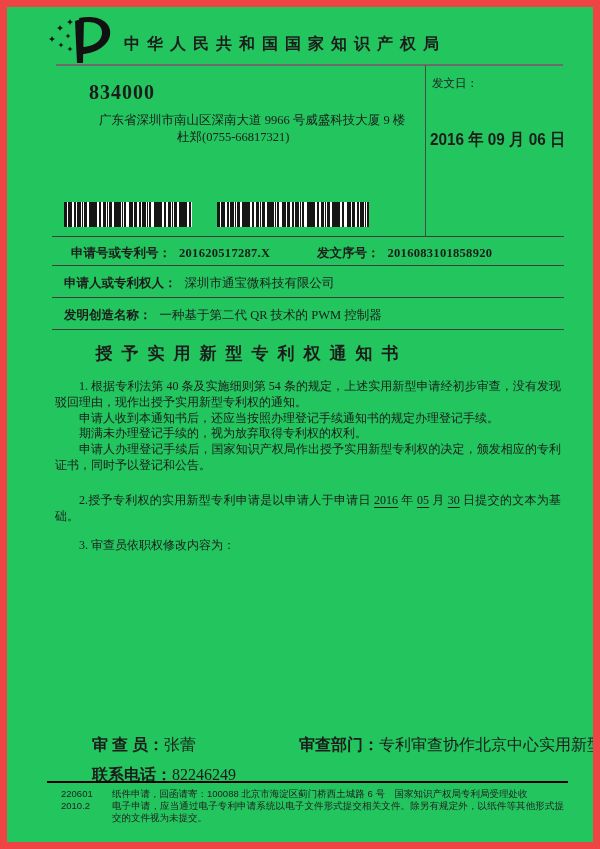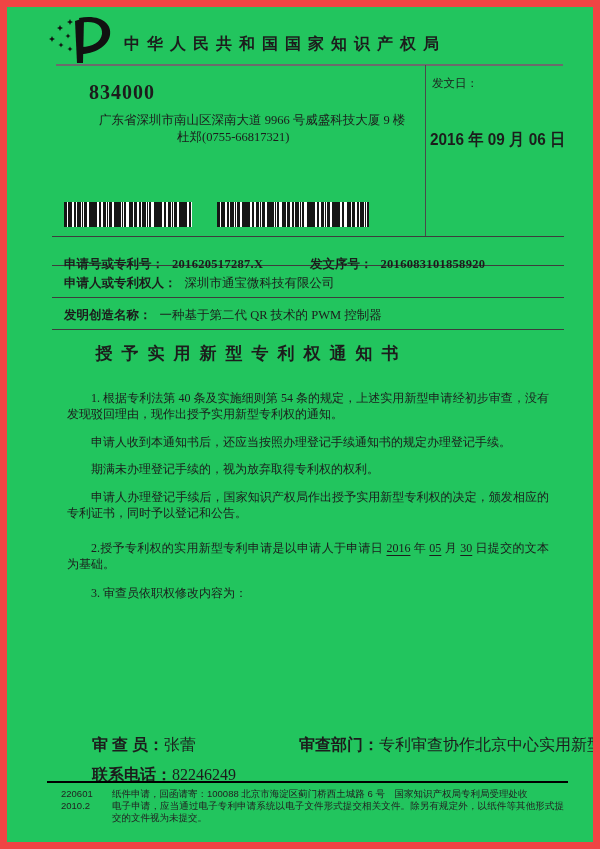--- a/index.html
+++ b/index.html
@@ -41,37 +41,37 @@
   }
   .barcode.left  { left:57px;  width:128px; }
   .barcode.right { left:210px; width:152px; }
 
   
   .hline { position:absolute; left:45px; width:512px; height:1px; background:#3d3d3d; }
   .hline.r0 { top:229px; } .hline.r1 { top:258px; } .hline.r2 { top:290px; } .hline.r3 { top:322px; }
 
   .cell { position:absolute; font-size:12.5px; white-space:nowrap; }
   .cell b.lab { font-weight:bold; }
-  .row1 { top:249px; } .row2 { top:268px; } .row3 { top:300px; }
+  .row1 { top:238px;margin-left:7px; } .row2 { top:268px; } .row3 { top:300px; }
   .c-appno  { left:57px; }
   .c-serial { left:303px; }
   .c-appl   { left:57px; }
   .c-inv    { left:57px; }
   .val-b { font-weight:bold; letter-spacing:0.3px; }
   .lab-gap { display:inline-block; width:8px; }
 
   
   .doc-title {
     position:absolute; left:0; top:335px; width:480px; text-align:center;
     font-size:17px; font-weight:bold; letter-spacing:9px; text-indent:9px; white-space:nowrap;
   }
 
   
   .body-text { position:absolute; left:48px; top:372px; width:506px; font-size:12px; line-height:15.8px; text-align:justify; }
-  .body-text p { margin:12px; text-indent:2em; }
+  .body-text p { margin:0; text-indent:2em; }
   .gap-lg { margin-top:19px !important; }
   .gap-md { margin-top:14px !important; }
   .u { text-decoration:underline; text-underline-offset:2.5px; }
 
   
   .sign-row { position:absolute; font-size:16px; white-space:nowrap; }
   .sign-examiner { left:85px;  top:728px; }
   .sign-dept     { left:292px; top:728px; }
   .sign-phone    { left:85px;  top:758px; }
   .sign-row .lab { font-weight:bold; }

